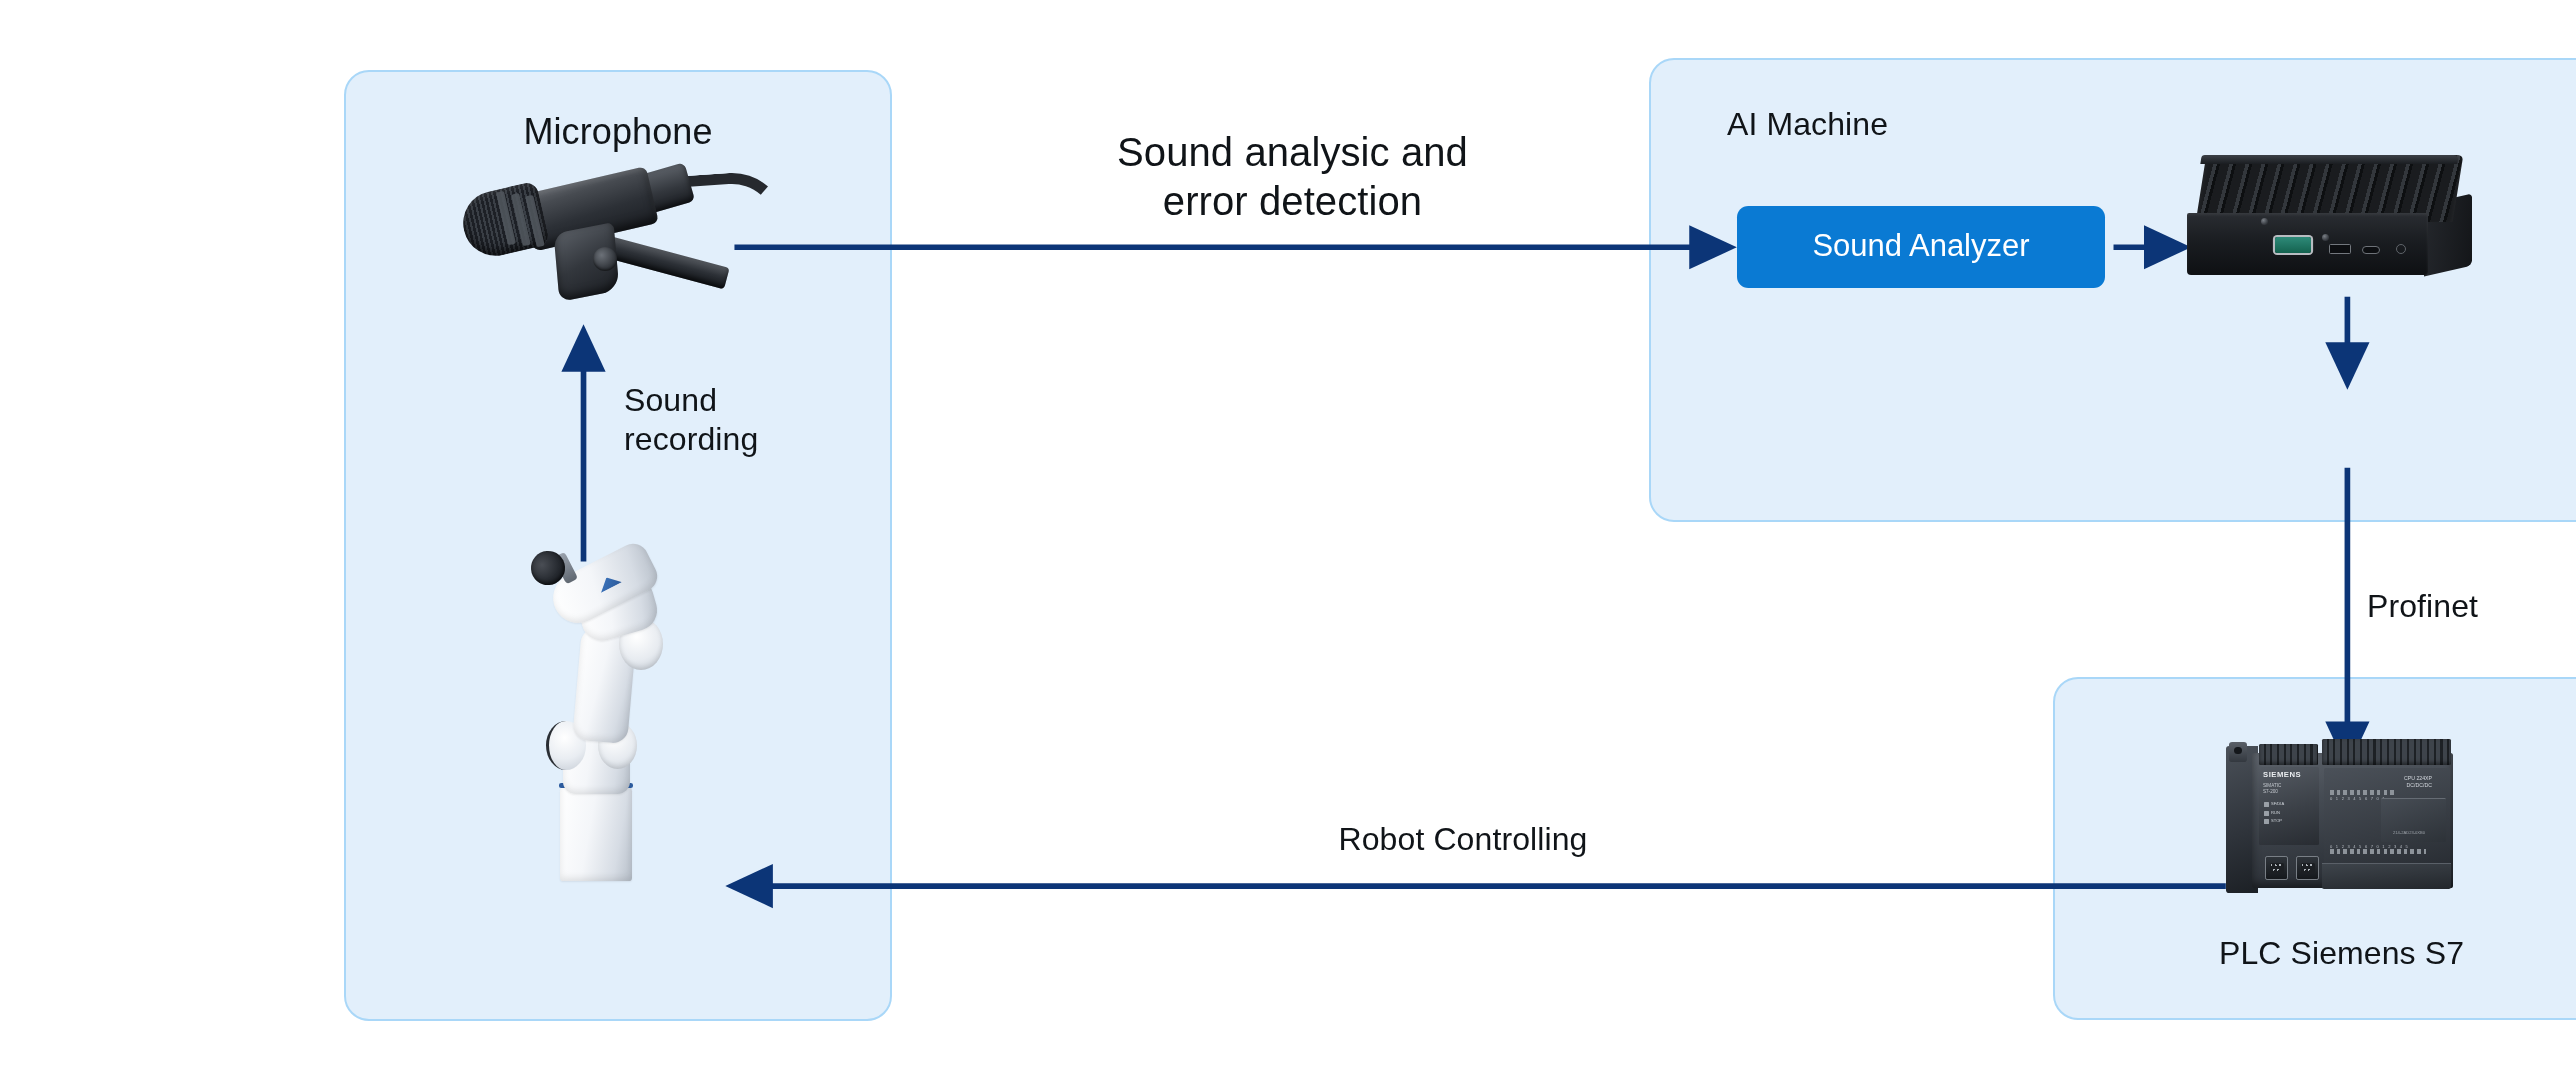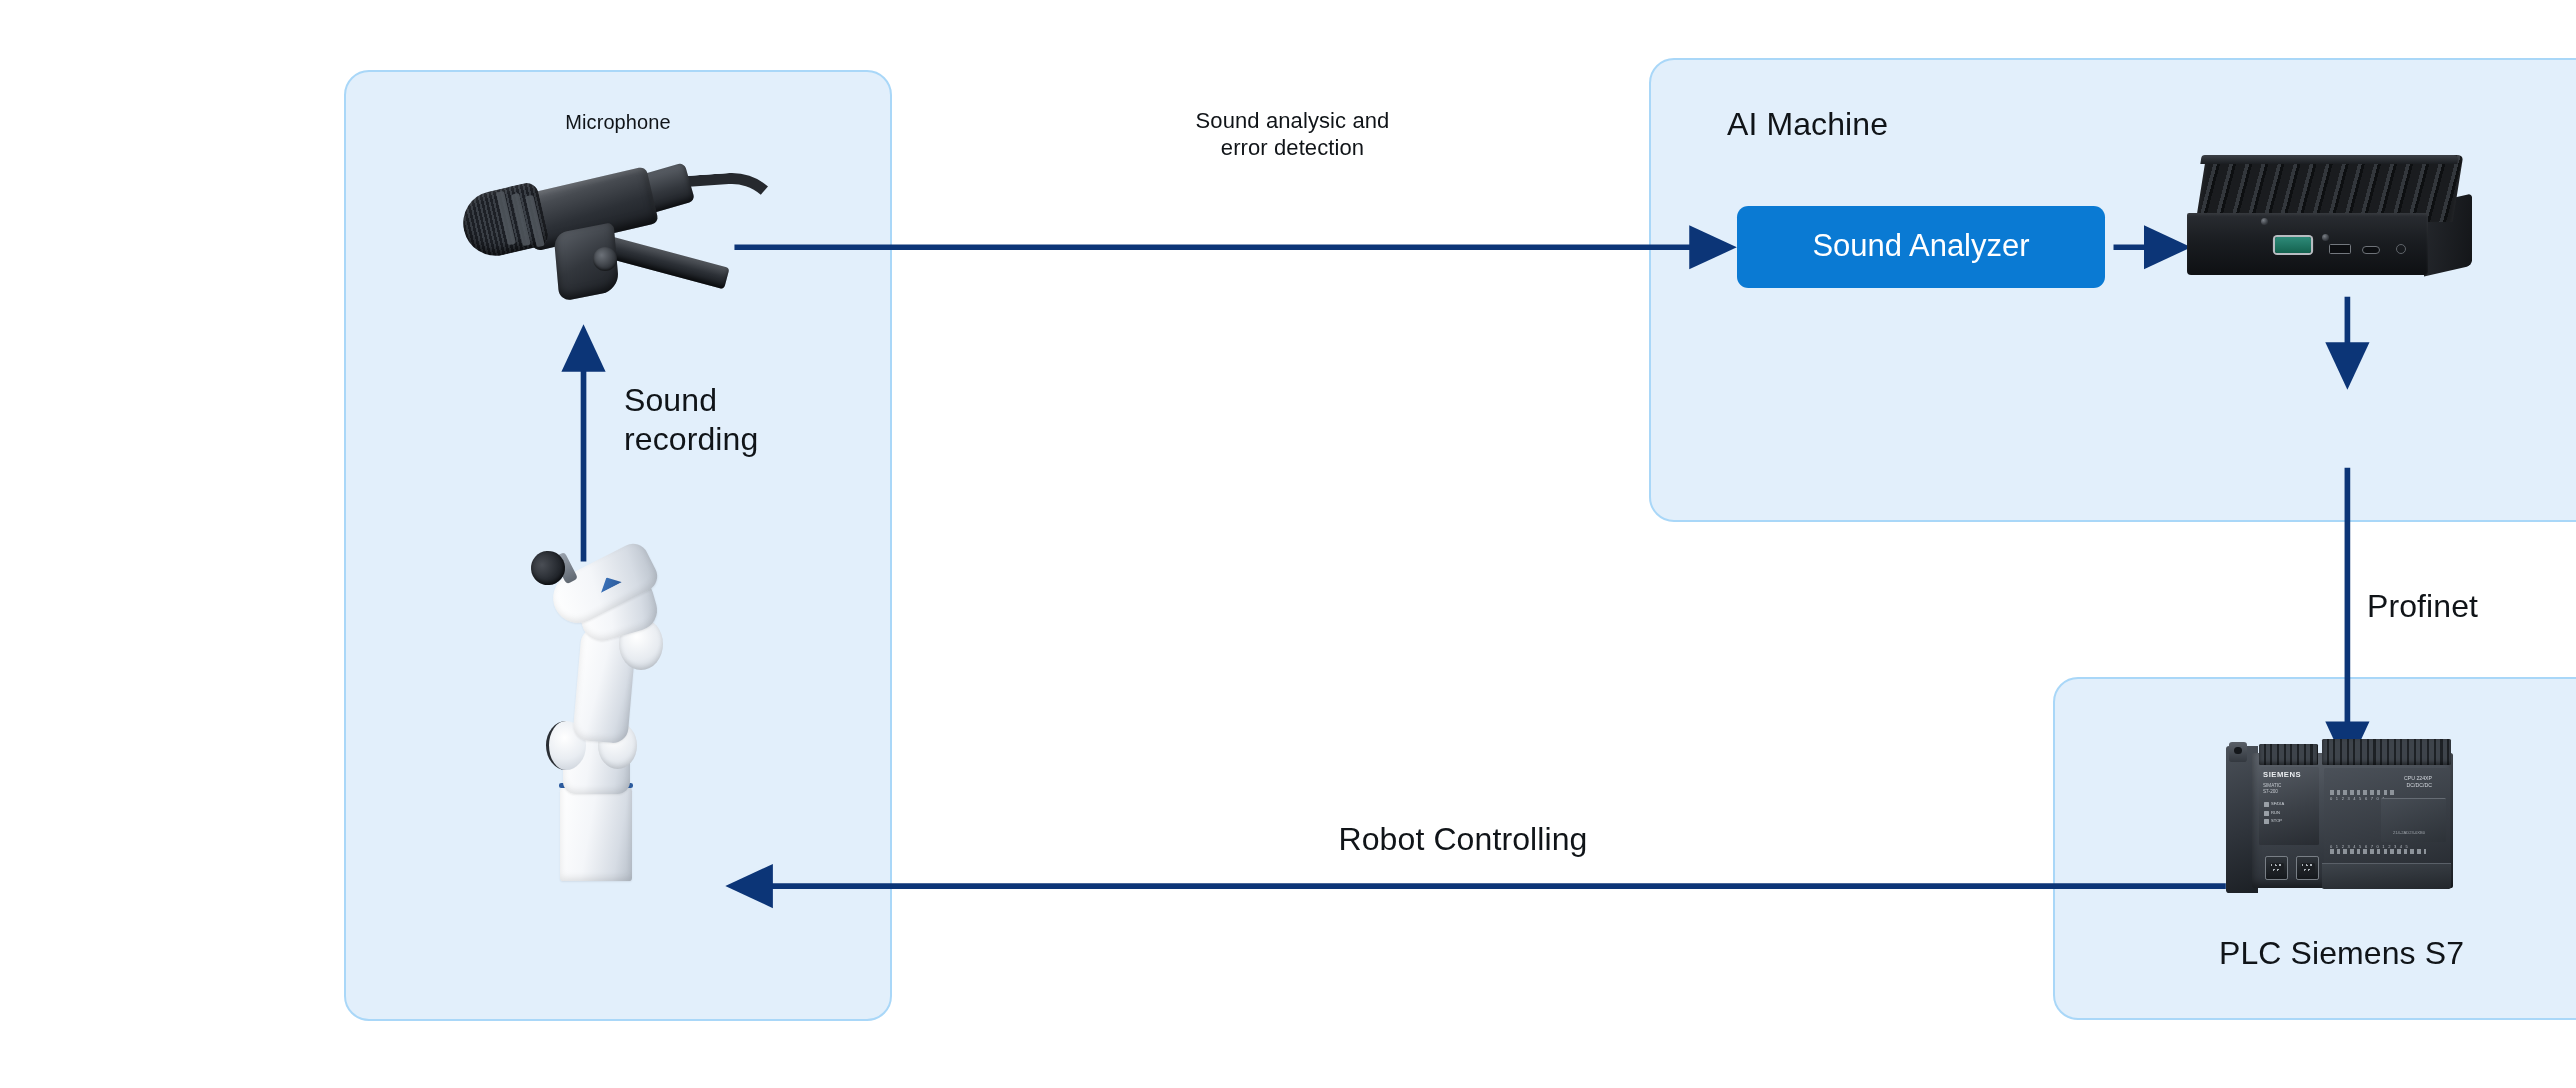--- a/index.html
+++ b/index.html
@@ -36,25 +36,25 @@
   .label {
     position: absolute;
     color: #101418;
     font-weight: 400;
     line-height: 1.22;
     white-space: pre-line;
     letter-spacing: 0.1px;
   }
   .label.center { text-align: center; }
 
-  #lbl-microphone   { left: 344px;  top: 110px;  width: 548px; font-size: 20px; }
+  #lbl-microphone   { left: 344px;  top: 110px;  width: 548px; font-size: 36px; }
   #lbl-robot-arm    { left: 344px;  top: 904px; width: 548px; font-size: 32px; }
   #lbl-ai-machine   { left: 1727px; top: 93px;  font-size: 32px; text-align: right; margin-top: 12px; }
   #lbl-plc          { left: 2053px; top: 934px; width: 577px; font-size: 32px; }
-  #lbl-sound-analysis { left: 1066px; top: 108px;  width: 453px; font-size: 22px; }
+  #lbl-sound-analysis { left: 1066px; top: 128px;  width: 453px; font-size: 40px; }
   #lbl-sound-record   { left: 592px; top: 381px;  width: 222px; font-size: 32px; text-align: left; margin-left: 32px;}
   #lbl-profinet       { left: 2367px; top: 587px; font-size: 32px; text-align: left; }
   #lbl-robot-control  { left: 1267px; top: 820px; width: 392px; font-size: 32px; }
 
   
   .process-box {
     position: absolute;
     background: #0a7ad3;
     border-radius: 11.3px;
     color: #ffffff;

